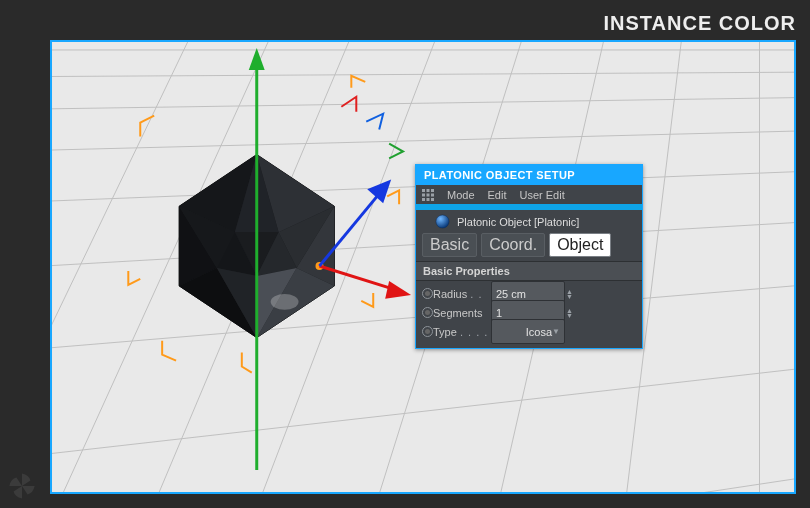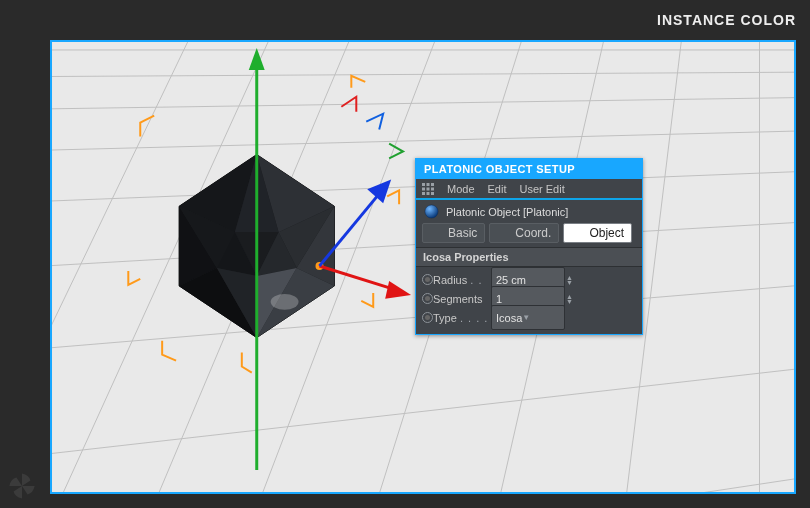--- a/index.html
+++ b/index.html
@@ -16,21 +16,21 @@
   .app {
     position: relative;
     width: 810px;
     height: 508px;
     background: #2a2a2a;
   }
   .title {
     position: absolute;
     right: 14px;
     top: 12px;
-    font-size: 14px;
+    font-size: 20px;
     letter-spacing: 1px;
     color: #eee;
     font-weight: bold;
     font-family: "Arial Narrow", Arial, sans-serif;
   }
   .pinwheel {
     position: absolute;
     left: 8px;
     bottom: 8px;
     width: 28px;
@@ -51,67 +51,67 @@
     position: absolute;
     inset: 0;
     width: 100%;
     height: 100%;
   }
 
   
   .panel {
     position: absolute;
     left: 363px;
-    top: 116px;
+    top: 122px;
     width: 226px;
     border: 1px solid #18a7ff;
     background: #404449;
     box-shadow: 0 1px 4px rgba(0,0,0,.4);
     color: #c9c9c9;
   }
   .panel-title {
     background: #18a7ff;
     color: #fff;
     font-weight: bold;
     font-size: 11px;
     letter-spacing: .4px;
     padding: 4px 8px;
   }
   .menubar {
     display: flex;
     align-items: center;
     gap: 13px;
     padding: 4px 6px 3px 6px;
-    border-bottom: 2px solid #0ea5e9;
+    border-bottom: 6px solid #0ea5e9;
     font-size: 11px;
     color: #c5c5c5;
   }
   .menubar .grid-icon {
     width: 12px; height: 12px;
     display: inline-block;
   }
   .obj-row {
     display: flex;
     align-items: center;
     gap: 7px;
-    padding: 4px 8px;
+    padding: 4px 19px;
     font-size: 11px;
     color: #ddd;
   }
   .obj-row .sphere-icon {
     width: 15px; height: 15px;
   }
   .tabs {
     display: flex;
     gap: 4px;
     padding: 0 6px 4px 6px;
   }
   .tab {
-    font-size: 12px;
-    padding: 2px 7px 2px 25px;
+    font-size: 16px;
+    padding: 2px 7px 2px 7px;
     border: 1px solid #595e63;
     background: #4a4f54;
     color: #ccc;
     border-radius: 2px;
   }
   .tab.active {
     background: #ffffff;
     color: #222;
     border-color: #7a7f85;
   }
@@ -164,21 +164,21 @@
   .spin, .dropdown-caret {
     width: 9px;
     display: flex;
     flex-direction: column;
     align-items: center;
     justify-content: center;
     color: #9aa0a6;
     line-height: 5px;
     font-size: 7px;
   }
-  .select-field { justify-content: flex-start; }
+  .select-field { justify-content: flex-end; }
   .dropdown-caret {
     width: auto;
     font-size: 8px;
     line-height: 8px;
   }
 </style>
 </head>
 <body>
 
 <div class="app">
@@ -326,21 +326,21 @@
         </span>
         <span>Platonic Object [Platonic]</span>
       </div>
 
       <div class="tabs">
         <div class="tab">Basic</div>
         <div class="tab">Coord.</div>
         <div class="tab active">Object</div>
       </div>
 
-      <div class="section-head">Icosa Properties</div>
+      <div class="section-head">Basic Properties</div>
 
       <div class="prop-rows">
 
         <div class="prop-row">
           <span class="radio"></span>
           <span class="label">
             <span>Radius</span>
             <span class="dots">. .</span>
           </span>
           <span class="num-field">

